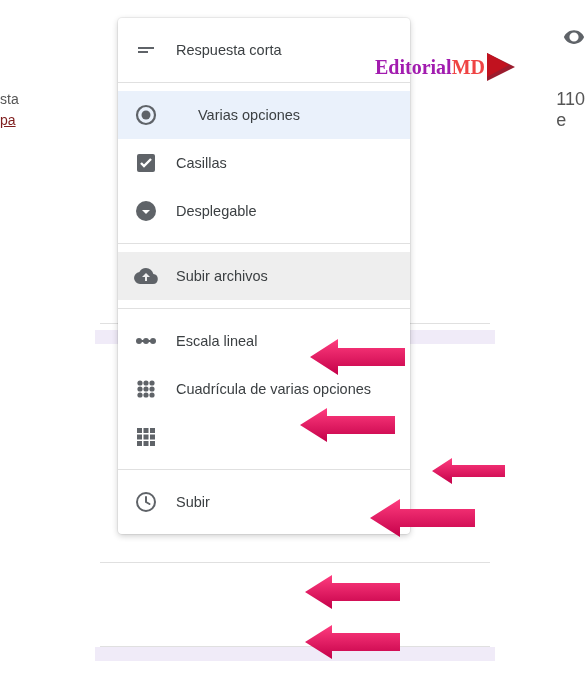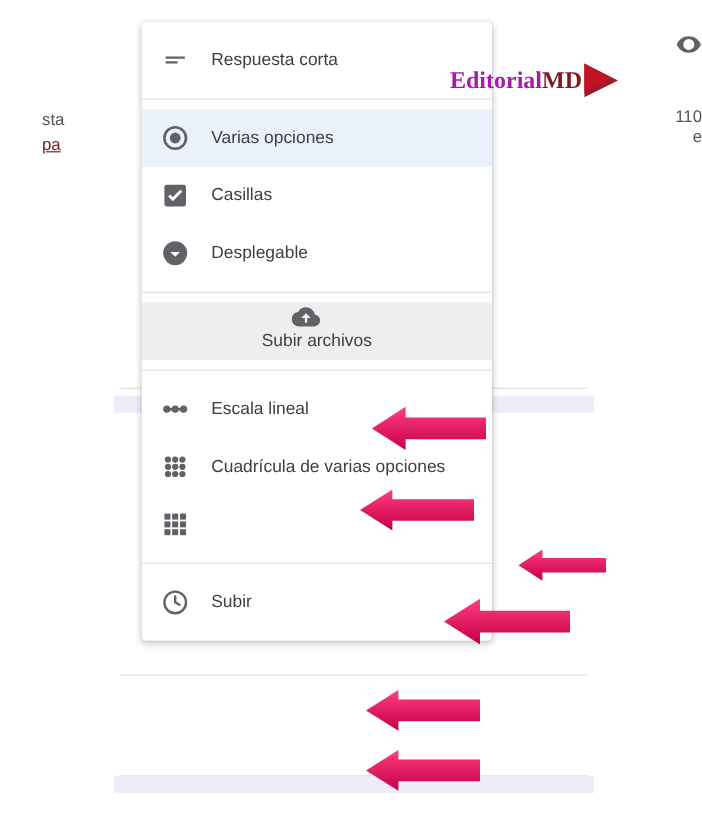--- a/index.html
+++ b/index.html
@@ -11,30 +11,28 @@
       position: relative;
       overflow: hidden;
     }
     .bg-text {
       position: absolute;
       left: 0;
       top: 89px;
       color: #555;
       font-size: 14px;
       line-height: 1.5;
-      margin-left: 35px;
     }
     .bg-text .blue { color: #7f1d1d; text-decoration: underline; }
     .bg-num {
       position: absolute;
       right: 0;
       top: 89px;
       color: #555;
-      font-size: 14px;
-      text-align: right;
+      font-size: 18px;
     }
     .preview-partial {
       position: absolute;
       right: 0;
       top: 26px;
       color: #5f6368;
     }
     .dropdown-panel {
       position: absolute;
       left: 118px;
@@ -47,22 +45,22 @@
     }
     .menu-item {
       display: flex;
       align-items: center;
       height: 48px;
       padding: 0 16px;
       cursor: pointer;
       color: #3c4043;
       font-size: 14.5px;
     }
-    .menu-item.selected { background: #eaf1fb; }
-    .menu-item.highlighted { background: #eeeeee; flex-direction: column; }
+    .menu-item.selected { background: #eaf1fb; gap: 22px; }
+    .menu-item.highlighted { background: #eeeeee; }
     .menu-icon {
       width: 24px;
       height: 24px;
       margin-right: 18px;
       display: inline-flex;
       align-items: center;
       justify-content: center;
       color: #5f6368;
       flex-shrink: 0;
     }
@@ -78,21 +76,21 @@
       display: flex;
       align-items: center;
       pointer-events: none;
     }
     .watermark-text {
       font-family: cursive;
       font-weight: bold;
       font-size: 20px;
     }
     .watermark-text .e { color: #a21caf; }
-    .watermark-text .d { color: #7f1d1d; }
+    .watermark-text .d { color: #ef4444; }
     .arrow {
       position: absolute;
       pointer-events: none;
     }
     .arrow svg { display: block; }
     .bg-line {
       position: absolute;
       left: 100px;
       right: 95px;
       height: 1px;

